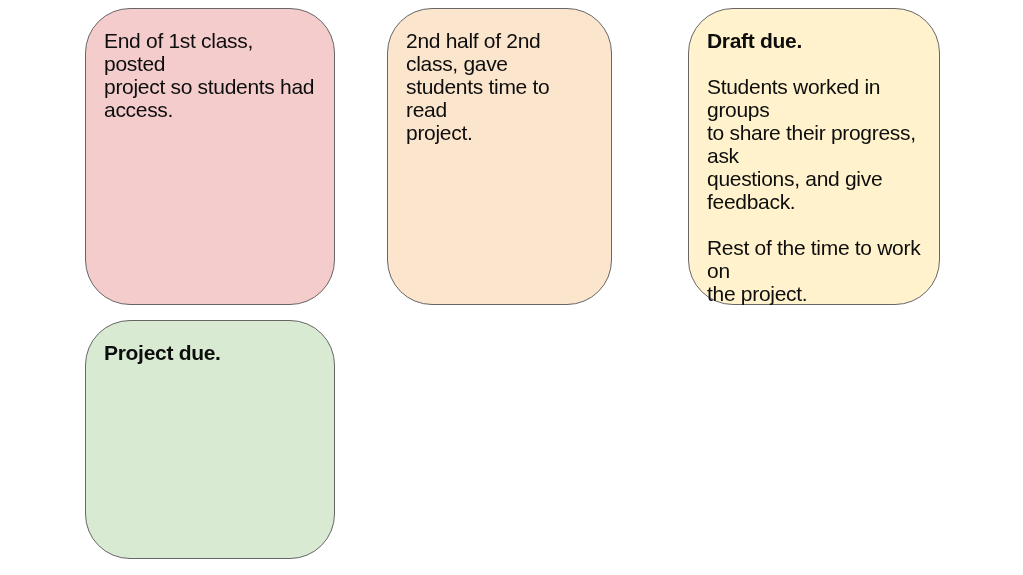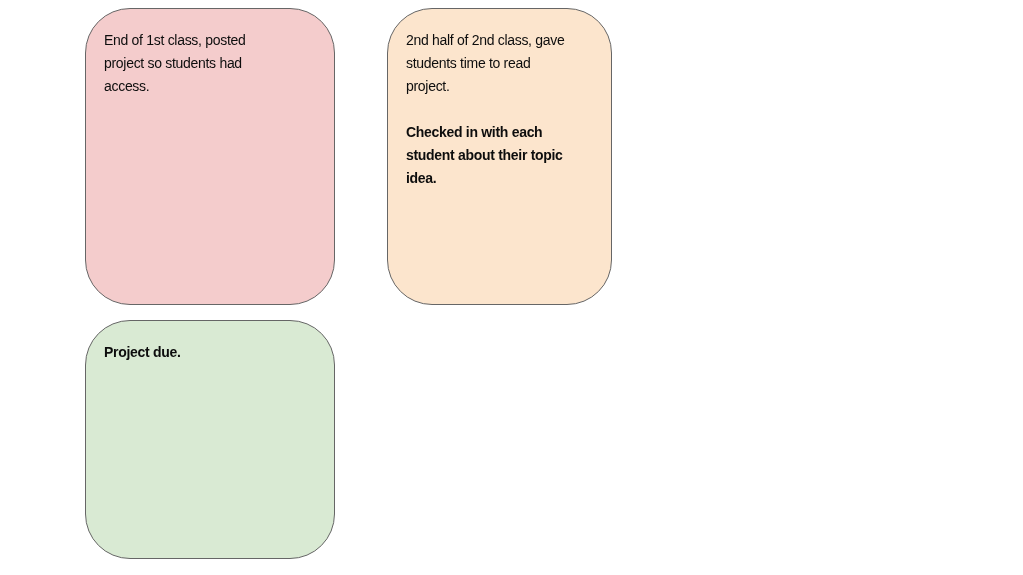--- a/index.html
+++ b/index.html
@@ -15,21 +15,21 @@
     overflow: hidden;
     font-family: "Liberation Sans", "DejaVu Sans", sans-serif;
   }
   .note-card {
     position: absolute;
     box-sizing: border-box;
     border: 1px solid #666666;
     border-radius: 45px;
     padding: 20px 18px;
     color: #0d0d0d;
-    font-size: 14px;
+    font-size: 21px;
     line-height: 23px;
     letter-spacing: -0.3px;
   }
   .note-card p {
     margin: 0 0 23px 0;
     white-space: pre-line;
   }
   .note-card p:last-child {
     margin-bottom: 0;
   }
@@ -49,23 +49,29 @@
   <div class="note-card" id="card-0" style="background: rgb(244, 204, 204); border-color: rgb(102, 102, 102);">
     <p>End of 1st class, posted
 project so students had
 access.</p>
   </div>
 
   <div class="note-card" id="card-1" style="background: rgb(252, 229, 205); border-color: rgb(102, 102, 102);">
     <p>2nd half of 2nd class, gave
 students time to read
 project.</p>
-    <p class="bold">Checked in with each
-student about their topic
-idea.</p>
   </div>
 
+  <div class="note-card" id="card-2" style="background: rgb(255, 242, 204); border-color: rgb(102, 102, 102);">
+    <p class="bold">Draft due.</p>
+    <p>Students worked in groups
+to share their progress, ask
+questions, and give
+feedback.</p>
+    <p>Rest of the time to work on
+the project.</p>
+  </div>
 
   <div class="note-card" id="card-3" style="background: rgb(217, 234, 211); border-color: rgb(102, 102, 102);">
     <p class="bold">Project due.</p>
   </div>
 
 </div>
 
 </body></html>

